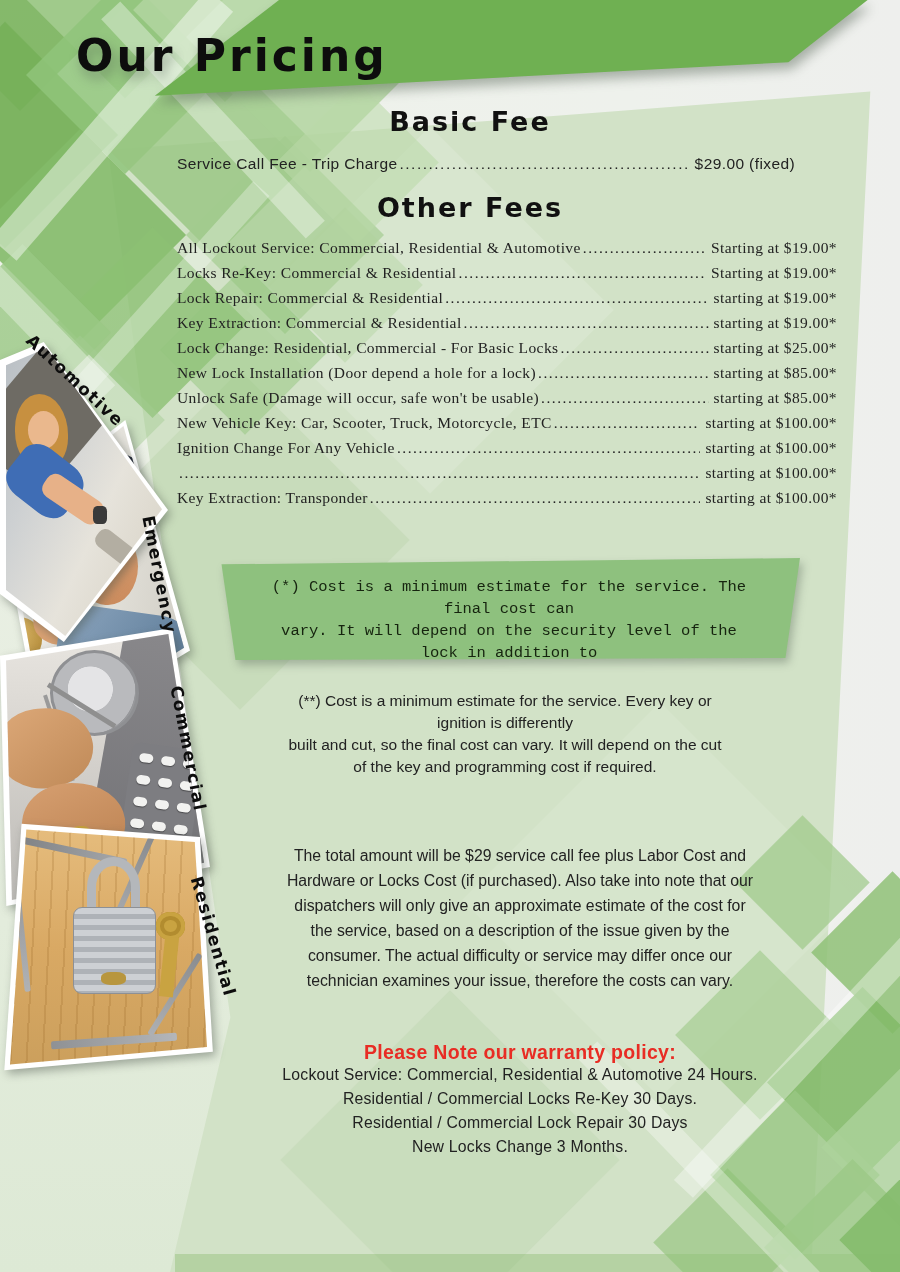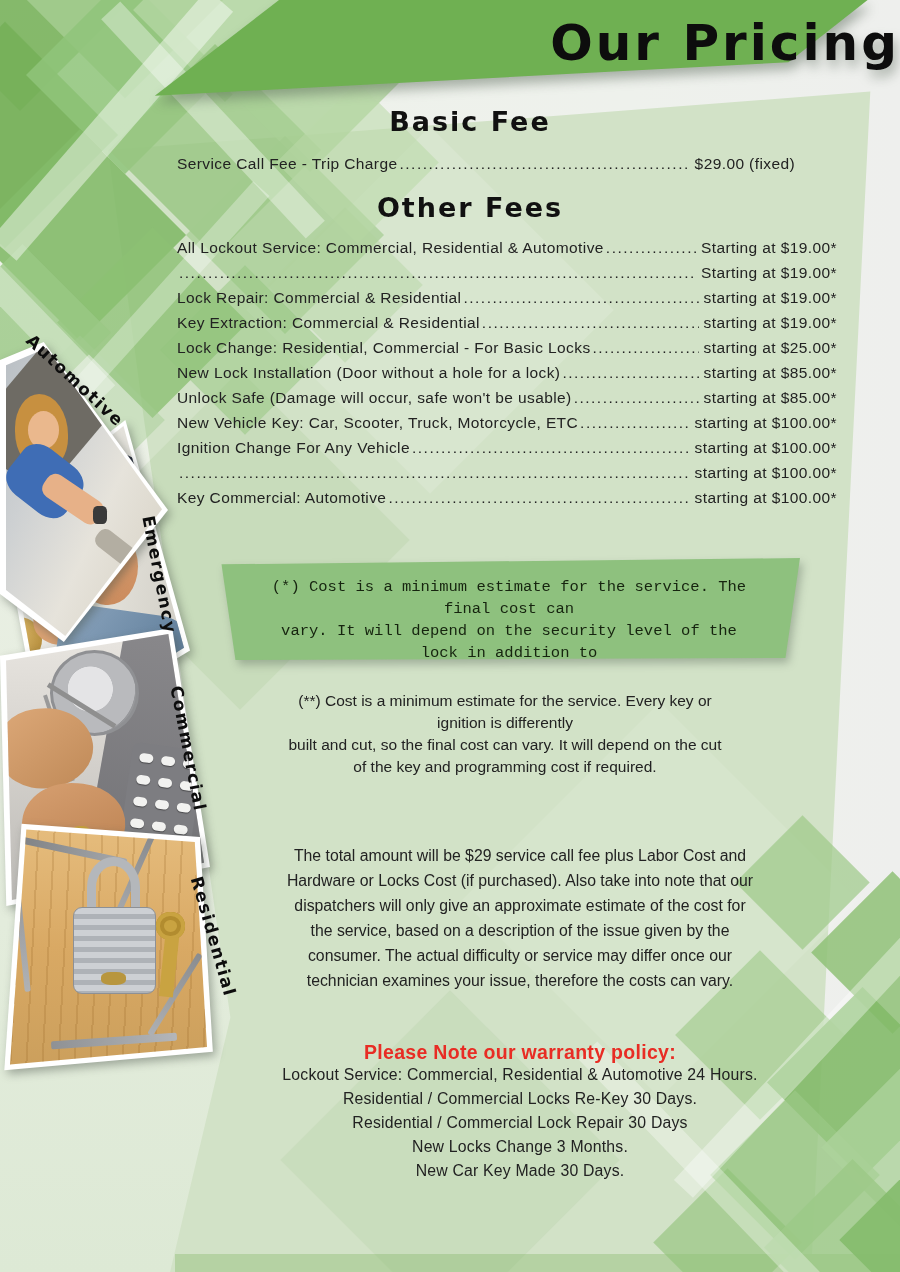--- a/index.html
+++ b/index.html
@@ -16,32 +16,32 @@
     clip-path:polygon(12% 11.8%,96.7% 7.2%,90.2% 98.9%,90.2% 100%,18.9% 100%,25.6% 80%,20.5% 55%,16% 33%);}
   .bottom-strip{position:absolute;left:175px;top:1254px;width:725px;height:18px;background:#b5d2a3;}
   
   .dm{position:absolute;transform:rotate(45deg);}
   .streak{position:absolute;background:rgba(255,255,255,.6);}
   
   .banner-wrap{position:absolute;left:0;top:0;width:900px;height:152px;
     filter:drop-shadow(3px 7px 6px rgba(80,95,80,.45));}
   .banner{position:absolute;inset:0;background:#6fb052;
     clip-path:polygon(31% 0,96.4% 0,87.6% 41%,17.2% 63%);}
-  .page-title{position:absolute;left:60px;right:0;top:14px;margin:0;text-align:right;
-    font-family:"DejaVu Sans",sans-serif;font-size:50px;font-weight:bold;letter-spacing:3px;color:#0d0d0d;}
+  .page-title{position:absolute;left:60px;right:0;top:14px;margin:16px;text-align:left;
+    font-family:"DejaVu Sans",sans-serif;font-size:44px;font-weight:bold;letter-spacing:3px;color:#0d0d0d;}
   
   .h-comic{position:absolute;left:140px;width:660px;margin:0;text-align:center;
     font-family:"DejaVu Sans",sans-serif;font-size:27px;font-weight:bold;letter-spacing:2px;color:#111;}
   
   .fee-row{display:flex;align-items:baseline;font-size:15.5px;letter-spacing:.4px;color:#222;}
   .fee-row .dots{flex:1;overflow:hidden;white-space:nowrap;margin:0 5px 0 2px;}
   .fee-row .dots::after{content:"....................................................................................................................................";letter-spacing:1.5px;}
   .fee-row .price{white-space:nowrap;}
   .basic-row{position:absolute;left:177px;top:155px;width:618px;}
-  .fee-list{position:absolute;left:177px;top:235px;width:660px;}
+  .fee-list{position:absolute;left:177px;top:235px;width:660px;font-family:Liberation Serif, serif;}
   .fee-list .fee-row{height:25px;align-items:center;}
   
   .note-box-wrap{position:absolute;left:218px;top:556px;width:582px;height:104px;
     filter:drop-shadow(3px 5px 4px rgba(90,105,90,.4));}
   .note-box{position:absolute;inset:0;background:#8ec17e;
     clip-path:polygon(0.6% 8%,100% 2%,97.5% 98%,3% 100%);font-family:Liberation Mono, monospace;}
   .note-box p{margin:0;padding:20px 40px 0 40px;text-align:center;font-size:15.5px;line-height:22px;
     white-space:pre-line;color:#16240f;}
   .dstar{position:absolute;left:205px;top:690px;width:600px;margin:0;text-align:center;
     font-size:15.5px;line-height:22px;white-space:pre-line;color:#222;}
@@ -201,40 +201,41 @@
 
   <h2 class="h-comic" style="top:192px">Other Fees</h2>
 
   <div class="fee-list">
     <div class="fee-row">
         <span>All Lockout Service: Commercial, Residential &amp; Automotive</span>
         <span class="dots"></span>
         <span class="price">Starting at $19.00*</span>
       </div>
     <div class="fee-row">
+        <span>Locks Re-Key: Commercial &amp; Residential</span>
         <span class="dots"></span>
         <span class="price">Starting at $19.00*</span>
       </div>
     <div class="fee-row">
         <span>Lock Repair: Commercial &amp; Residential</span>
         <span class="dots"></span>
         <span class="price">starting at $19.00*</span>
       </div>
     <div class="fee-row">
         <span>Key Extraction: Commercial &amp; Residential</span>
         <span class="dots"></span>
         <span class="price">starting at $19.00*</span>
       </div>
     <div class="fee-row">
         <span>Lock Change: Residential, Commercial - For Basic Locks</span>
         <span class="dots"></span>
         <span class="price">starting at $25.00*</span>
       </div>
     <div class="fee-row">
-        <span>New Lock Installation (Door without a hole for a lock)</span>
+        <span>New Lock Installation (Door depend a hole for a lock)</span>
         <span class="dots"></span>
         <span class="price">starting at $85.00*</span>
       </div>
     <div class="fee-row">
         <span>Unlock Safe (Damage will occur, safe won't be usable)</span>
         <span class="dots"></span>
         <span class="price">starting at $85.00*</span>
       </div>
     <div class="fee-row">
         <span>New Vehicle Key: Car, Scooter, Truck, Motorcycle, ETC</span>
@@ -244,21 +245,21 @@
     <div class="fee-row">
         <span>Ignition Change For Any Vehicle</span>
         <span class="dots"></span>
         <span class="price">starting at $100.00*</span>
       </div>
     <div class="fee-row">
         <span class="dots"></span>
         <span class="price">starting at $100.00*</span>
       </div>
     <div class="fee-row">
-        <span>Key Commercial: Automotive</span>
+        <span>Key Extraction: Transponder</span>
         <span class="dots"></span>
         <span class="price">starting at $100.00*</span>
       </div>
   </div>
 
   <div class="note-box-wrap">
     <div class="note-box">
       <p>(*) Cost is a minimum estimate for the service. The final cost can
 vary. It will depend on the security level of the lock in addition to
 labor charges.</p>
@@ -276,16 +277,15 @@
 the service, based on a description of the issue given by the
 consumer. The actual difficulty or service may differ once our
 technician examines your issue, therefore the costs can vary.</p>
 
   <h3 class="red-h" style="left:180px;top:1041px;width:680px">Please Note our warranty policy:</h3>
   <div class="warranty-list">
     <div>Lockout Service: Commercial, Residential &amp; Automotive 24 Hours.</div>
     <div>Residential / Commercial Locks Re-Key 30 Days.</div>
     <div>Residential / Commercial Lock Repair 30 Days</div>
     <div>New Locks Change 3 Months.</div>
-    <div>New Car Key Made 30 Days.</div>
   </div>
 
 </div>
 
 </body></html>

